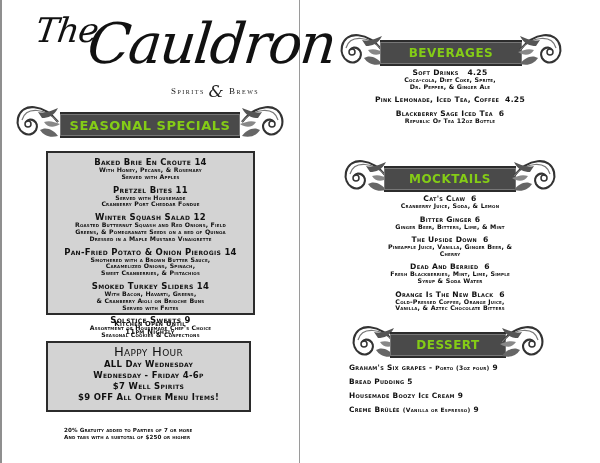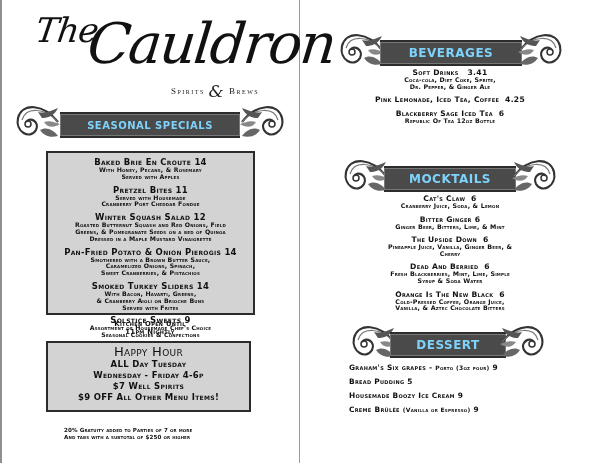--- a/index.html
+++ b/index.html
@@ -36,21 +36,21 @@
     font-variant: small-caps; color: #222;
   }
   .logo-amp {
     font-family: "DejaVu Serif", serif; font-style: italic; font-size: 17px; vertical-align: -3px;
   }
   
   .banner { position: absolute; height: 44px; }
   .banner-bar {
     position: absolute; top: 12px; height: 22px; background: #4a4a4a;
     border-top: 2px solid #2c2c2c; border-bottom: 2px solid #2c2c2c;
-    color: #7dd3fc; font-family: "DejaVu Sans", sans-serif; font-weight: bold;
+    color: #84cc16; font-family: "DejaVu Sans", sans-serif; font-weight: bold;
     display: flex; align-items: center; justify-content: center; letter-spacing: 0.5px;
     box-shadow: inset 0 0 0 1px #777;
   }
   .scroll { position: absolute; top: 0; width: 48px; height: 44px; }
   
   .box {
     position: absolute; background: #d3d3d3; border: 2px solid #2b2b2b; box-sizing: border-box;
     text-align: center;
   }
   .item { margin-bottom: 5px; }
@@ -113,21 +113,21 @@
     <span>Spirits</span>
     <span class="logo-amp">&amp;</span>
     <span>Brews</span>
   </div>
 </div>
 
 <div class="banner" style="left:14px; top:100px; width:272px;">
   <svg class="scroll" style="left:0;" viewBox="0 0 48 44">
       <use href="#scroll-left"></use>
     </svg>
-  <div class="banner-bar" style="left:46px; width:180px; font-size:10px;">SEASONAL SPECIALS</div>
+  <div class="banner-bar" style="left:46px; width:180px; font-size:13px;">SEASONAL SPECIALS</div>
   <svg class="scroll" style="right:0; transform:scaleX(-1);" viewBox="0 0 48 44">
       <use href="#scroll-left"></use>
     </svg>
 </div>
 
 <div class="box" style="left:46px; top:151px; width:209px; height:164px; padding-top:5px;">
   <div class="item">
     <div class="item-title">Baked Brie En Croute 14</div>
     <div class="item-desc">With Honey, Pecans, &amp; Rosemary</div>
     <div class="item-desc">Served with Apples</div>
@@ -162,21 +162,21 @@
   </div>
 </div>
 
 <div class="kitchen">
   <div>Kitchen Open Until</div>
   <div>11pm Nightly</div>
 </div>
 
 <div class="box" style="left:46px; top:341px; width:205px; height:71px;">
   <div class="hh-title">Happy Hour</div>
-  <div class="hh-line">ALL Day Tuesday</div>
+  <div class="hh-line">ALL Day Wednesday</div>
   <div class="hh-line">Wednesday - Friday 4-6p</div>
   <div class="hh-line">$7 Well Spirits</div>
   <div class="hh-line">$9 OFF All Other Menu Items!</div>
 </div>
 
 <div class="gratuity">
   <div>20% Gratuity added to Parties of 7 or more</div>
   <div>And tabs with a subtotal of $250 or higher</div>
 </div>
 
@@ -185,21 +185,21 @@
       <use href="#scroll-left"></use>
     </svg>
   <div class="banner-bar" style="left:42px; width:142px; font-size:12px;">BEVERAGES</div>
   <svg class="scroll" style="right:0; transform:scaleX(-1);" viewBox="0 0 48 44">
       <use href="#scroll-left"></use>
     </svg>
 </div>
 
 <div class="rsec" style="top:69px;">
   <div class="ritem">
-    <div class="ritem-title" style="white-space:pre;">Soft Drinks   3.41</div>
+    <div class="ritem-title" style="white-space:pre;">Soft Drinks   4.25</div>
     <div class="ritem-desc">Coca-cola, Diet Coke, Sprite,</div>
     <div class="ritem-desc">Dr. Pepper, &amp; Ginger Ale</div>
   </div>
   <div class="ritem">
     <div class="ritem-title" style="white-space:pre;">Pink Lemonade, Iced Tea, Coffee  4.25</div>
   </div>
   <div class="ritem">
     <div class="ritem-title" style="white-space:pre;">Blackberry Sage Iced Tea  6</div>
     <div class="ritem-desc">Republic Of Tea 12oz Bottle</div>
   </div>

